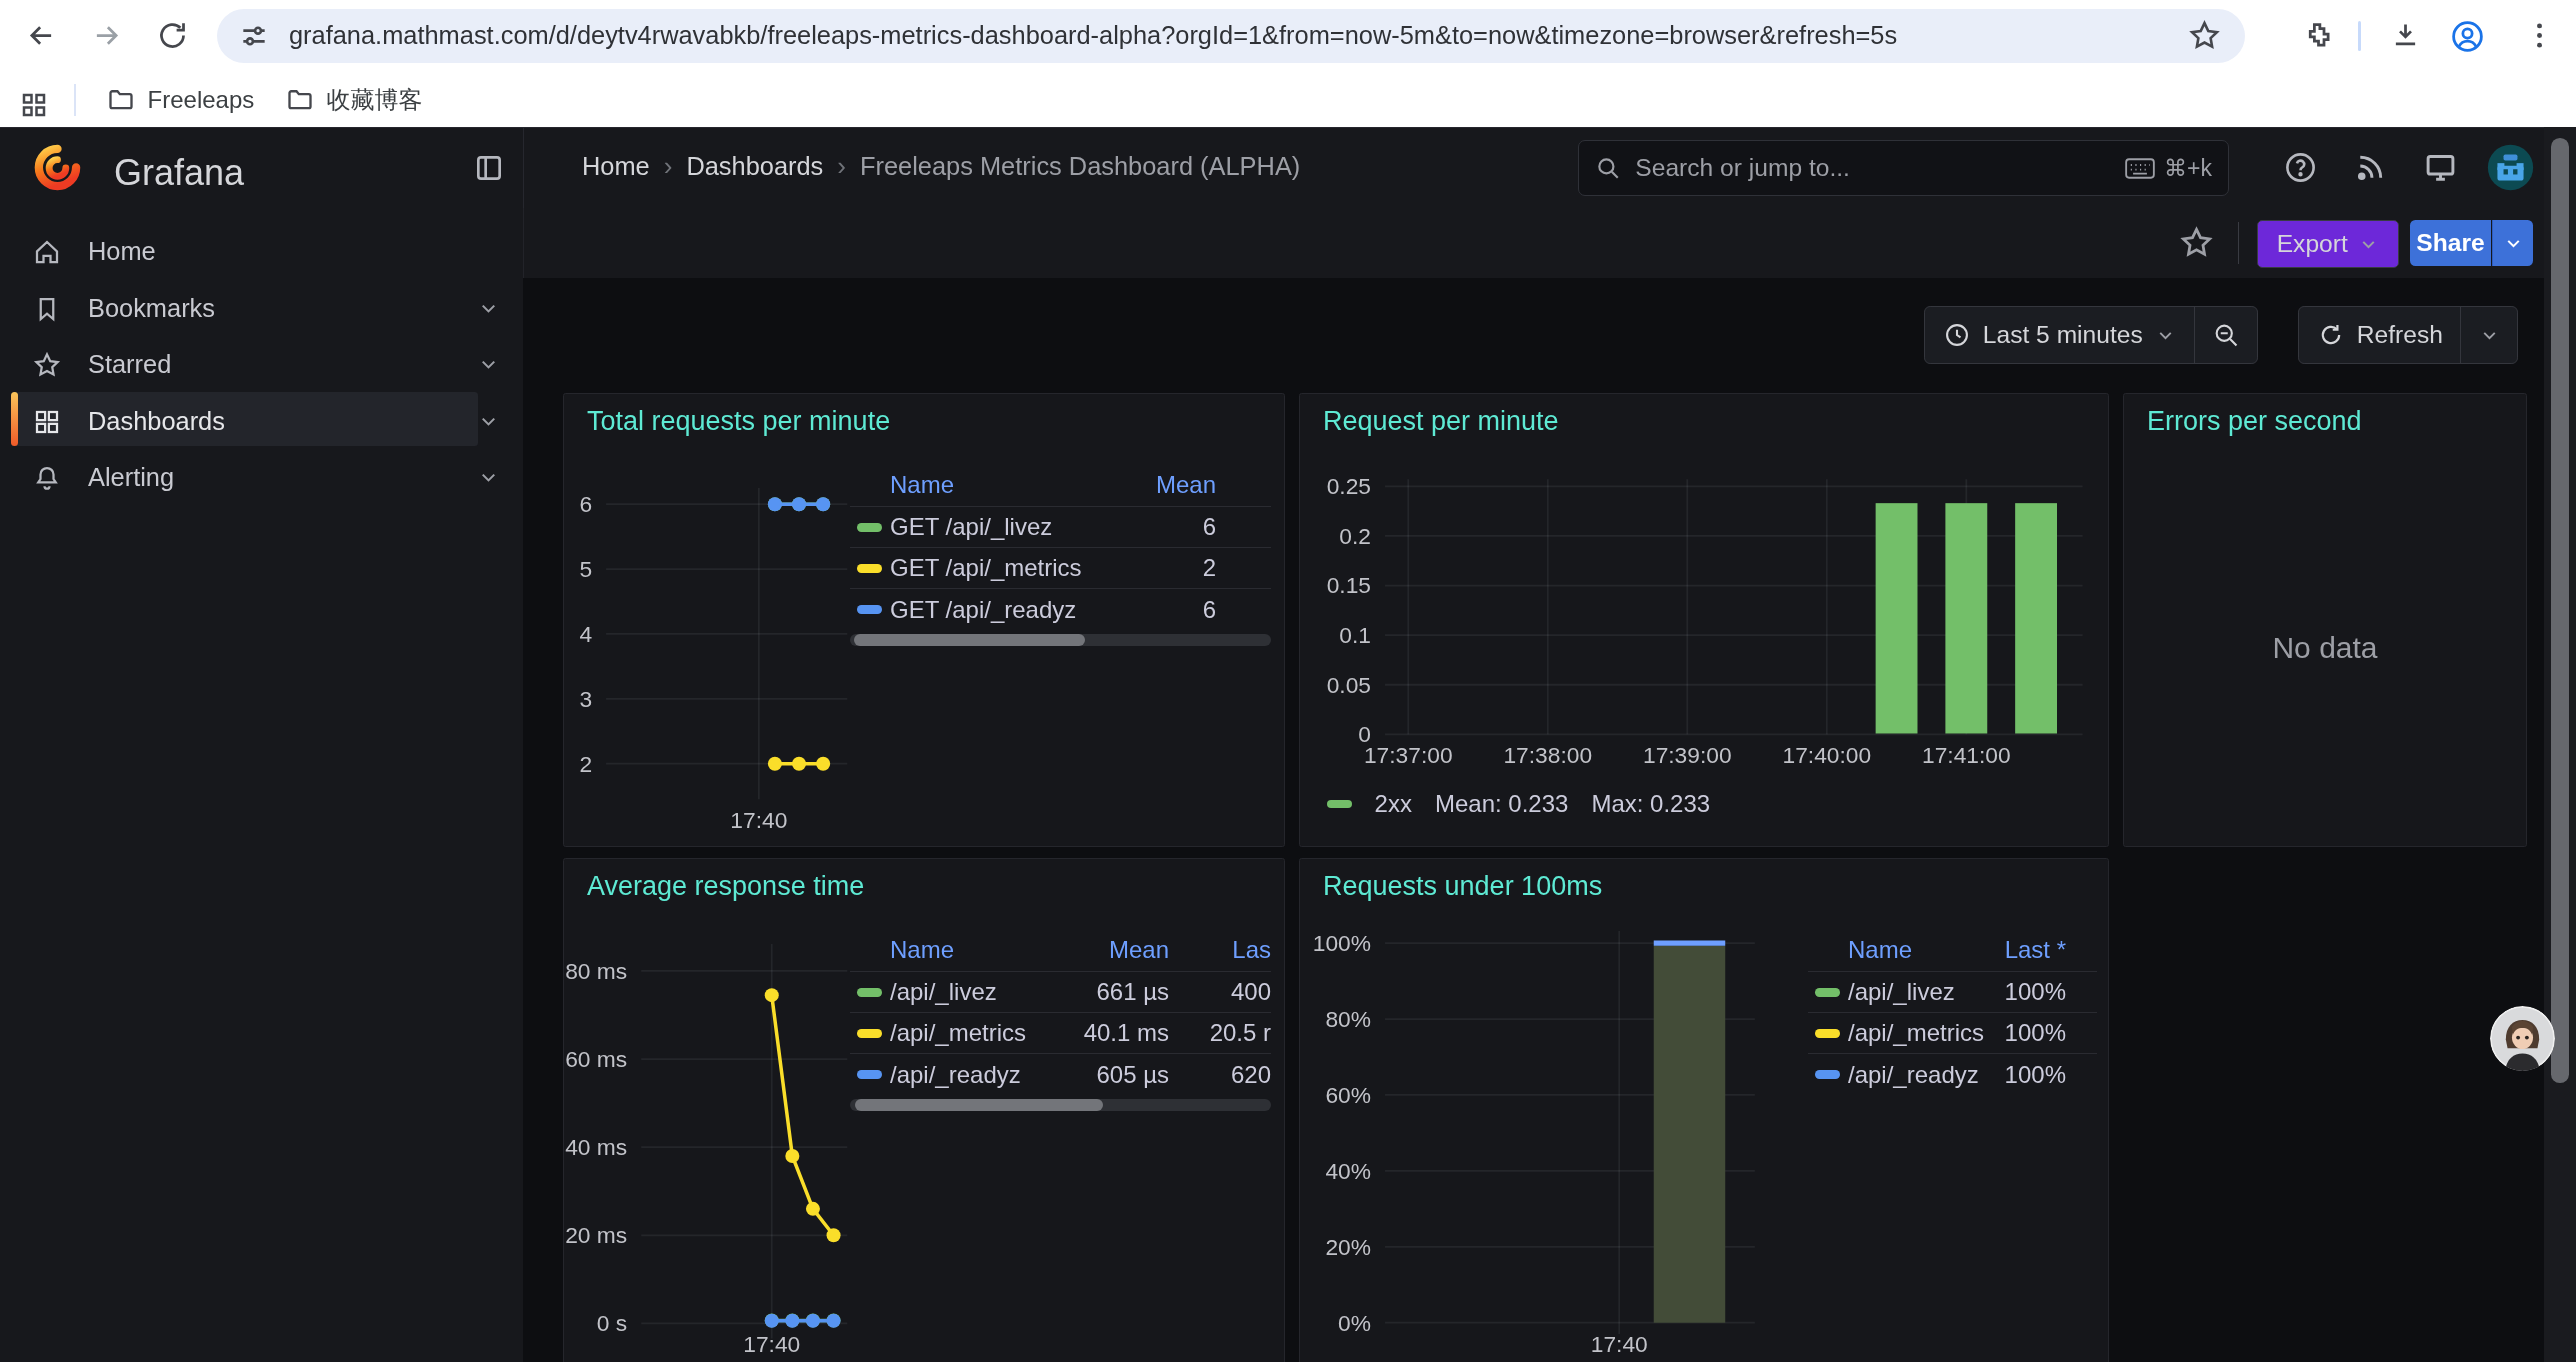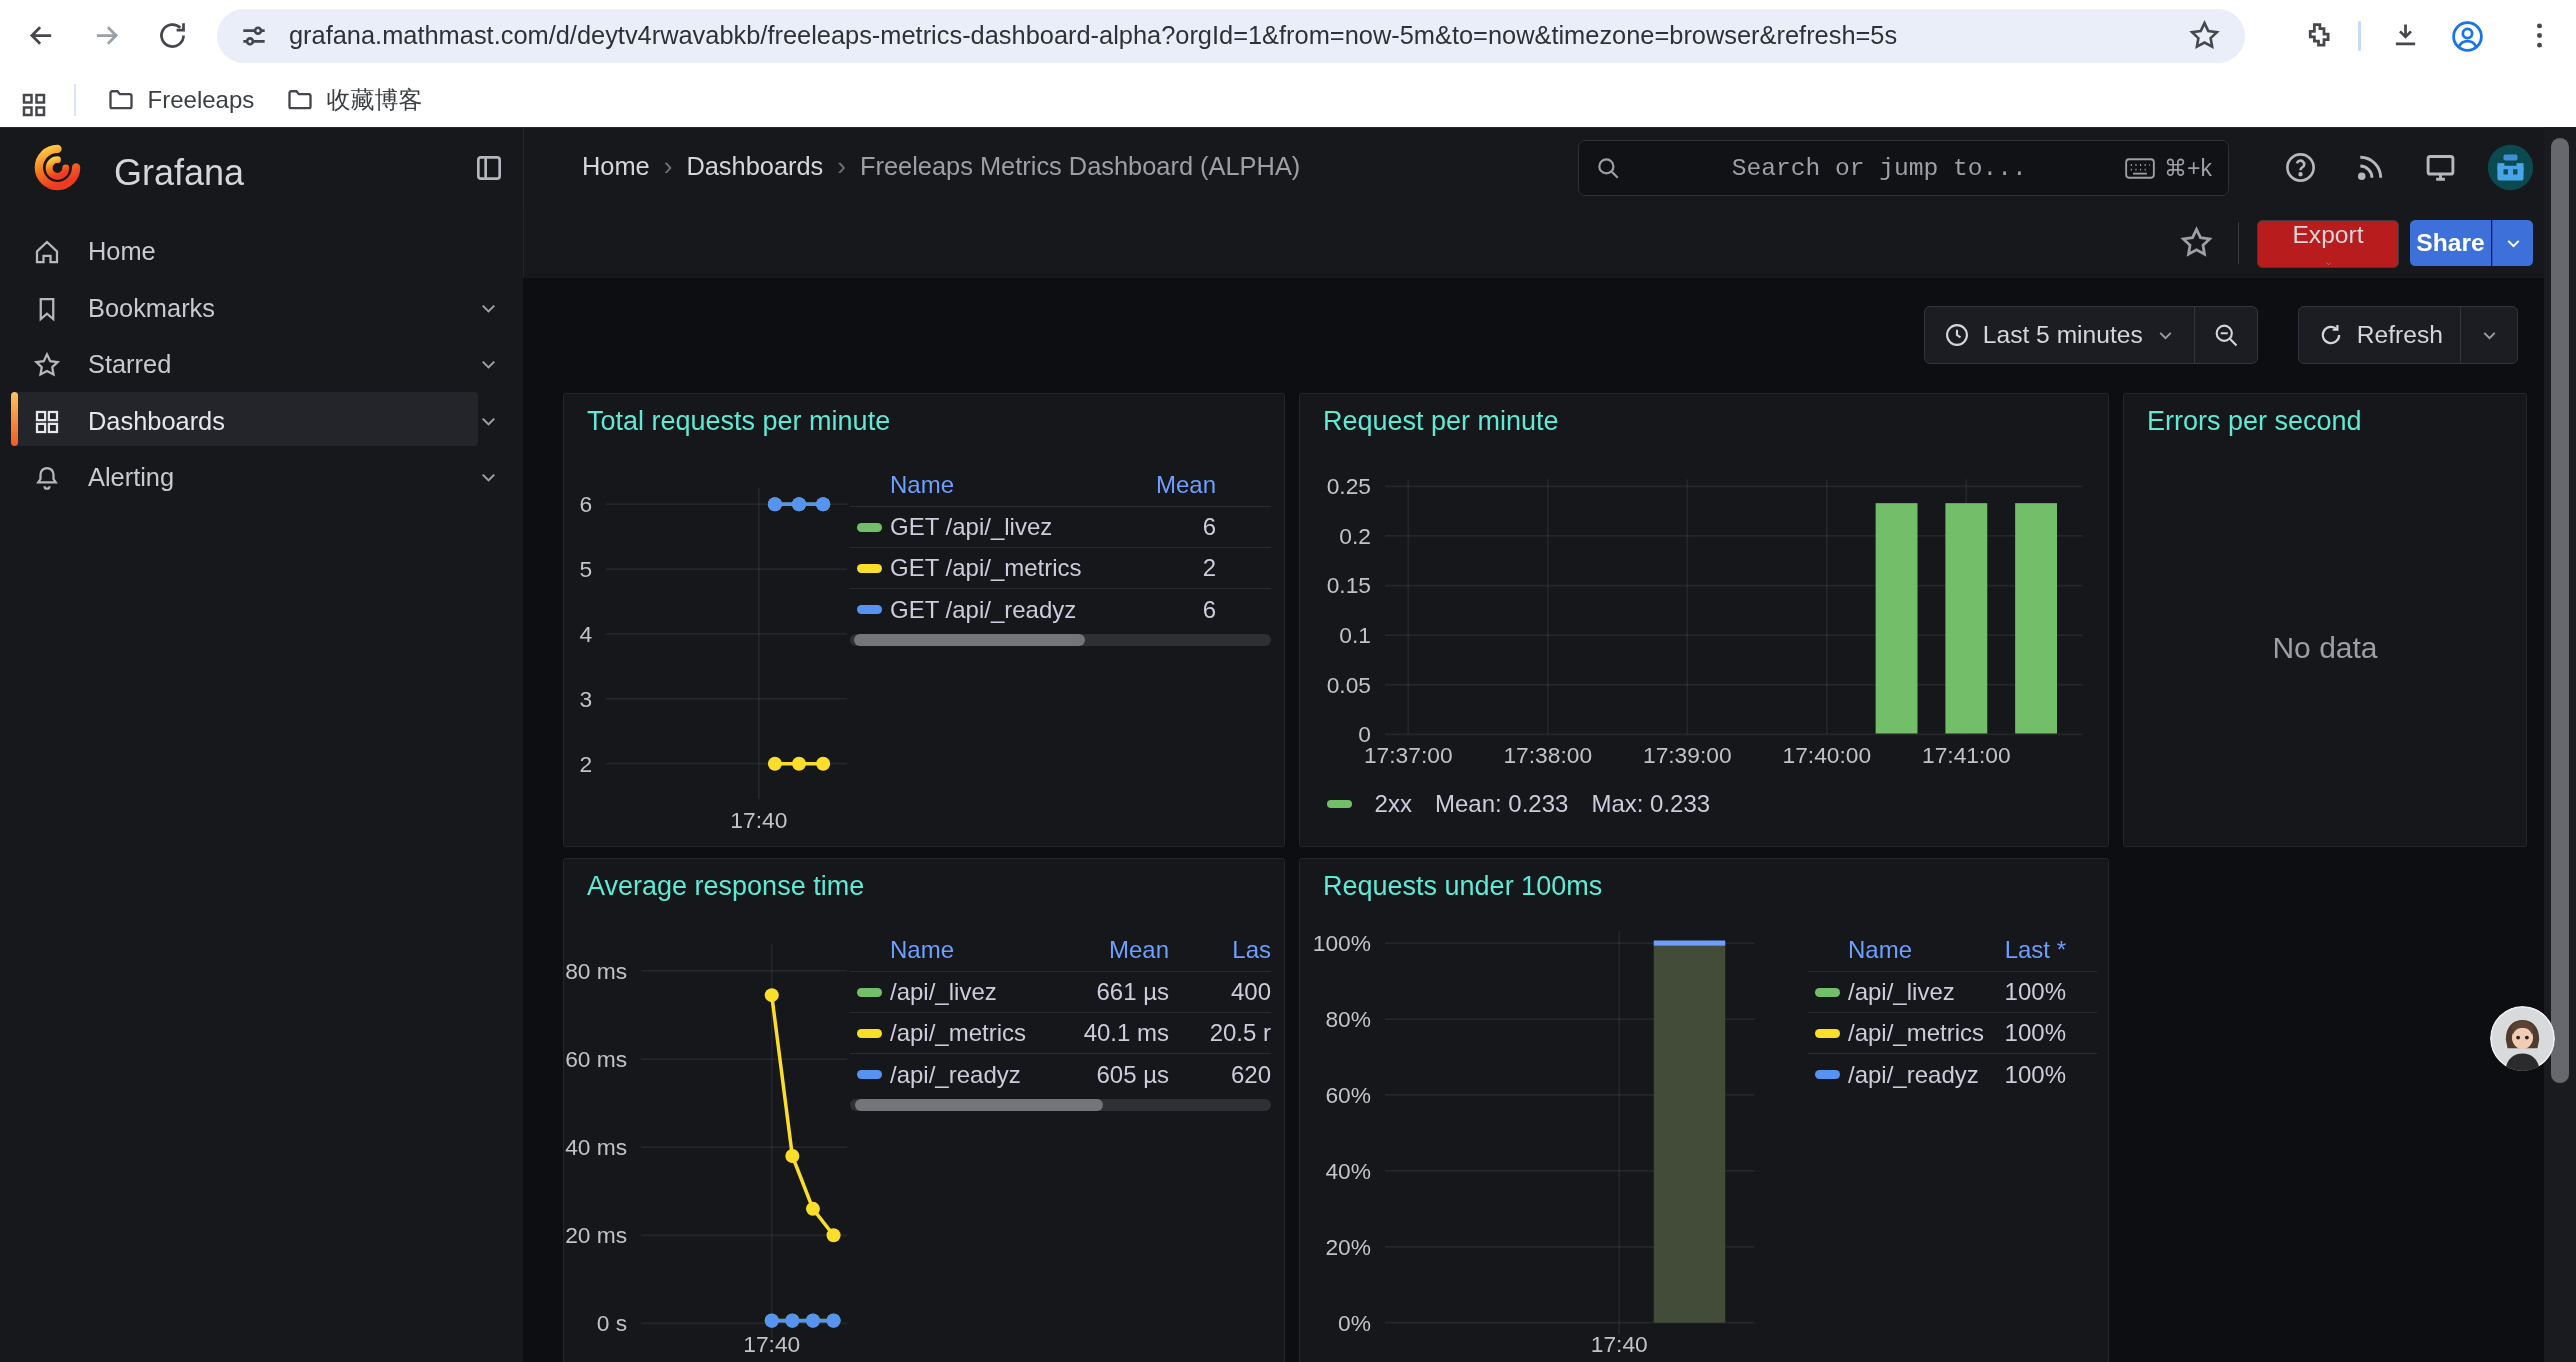--- a/index.html
+++ b/index.html
@@ -24,29 +24,29 @@
   .gapp{position:absolute;left:0;top:127px;width:2576px;height:1235px;background:#0d0e11;color:#c9cad1;}
   .gheader{position:absolute;left:0;top:0;width:2576px;height:81px;background:#17181c;
            border-bottom:0.9px solid #26272e;}
   .gheader .vdiv{position:absolute;left:523px;top:0;width:0.9px;height:81px;background:#26272e;}
   .crumb{font-size:25.4px;color:#d5d6da;}
   .crumb.dim{color:#9d9fa6;}
   .crumb-sep{color:#707379;font-size:26px;padding:0 14px;}
   .searchbox{position:absolute;left:1578px;top:13px;width:649px;height:54px;background:#111216;
              border:0.9px solid #2f3138;border-radius:7px;display:flex;align-items:center;color:#9d9fa6;}
   .searchbox input{flex:1;background:transparent;border:none;outline:none;color:#c9cad1;
-                   font-size:24.6px;font-family:Liberation Mono, monospace;text-align:center;}
+                   font-size:24.6px;font-family:Liberation Sans, sans-serif;}
   .searchbox input::placeholder{color:#9d9fa6;}
   .shortcut{display:flex;align-items:center;gap:8.8px;margin-right:16px;font-size:23px;color:#9d9fa6;}
 
   .actionsrow{position:absolute;left:523px;top:81px;width:2053px;height:70px;background:#17181c;
               border-bottom:0.9px solid #222329;}
   .btn{display:flex;align-items:center;justify-content:center;gap:10.5px;height:46px;border-radius:5.3px;
        font-size:24.6px;color:#d5d6da;}
-  .btn.dark{background:#b91c1c;border:0.9px solid #393b42;flex-direction:column;}
+  .btn.dark{background:#6d28d9;border:0.9px solid #393b42;}
   .btn.blue{background:#3d71d9;color:#ffffff;font-weight:700;}
 
   .sidebar{position:absolute;left:0;top:81px;width:523px;height:1155px;background:#17181c;
            border-right:0.9px solid #222329;}
   .side-item{position:absolute;left:0;width:523px;height:49px;display:flex;align-items:center;color:#c9cad1;}
   .side-item .lab{font-size:25.4px;margin-left:88px;}
   .side-item .ic{position:absolute;left:32px;width:30px;height:30px;color:#b6b8bf;}
   .side-item .chev{position:absolute;left:477px;width:23px;height:23px;color:#9d9fa6;}
   .side-active{position:absolute;left:10.5px;width:467px;height:54px;background:#23252b;border-radius:3.5px;}
   .side-active .accent{position:absolute;left:0;top:0;width:7px;height:54px;border-radius:3.5px;

